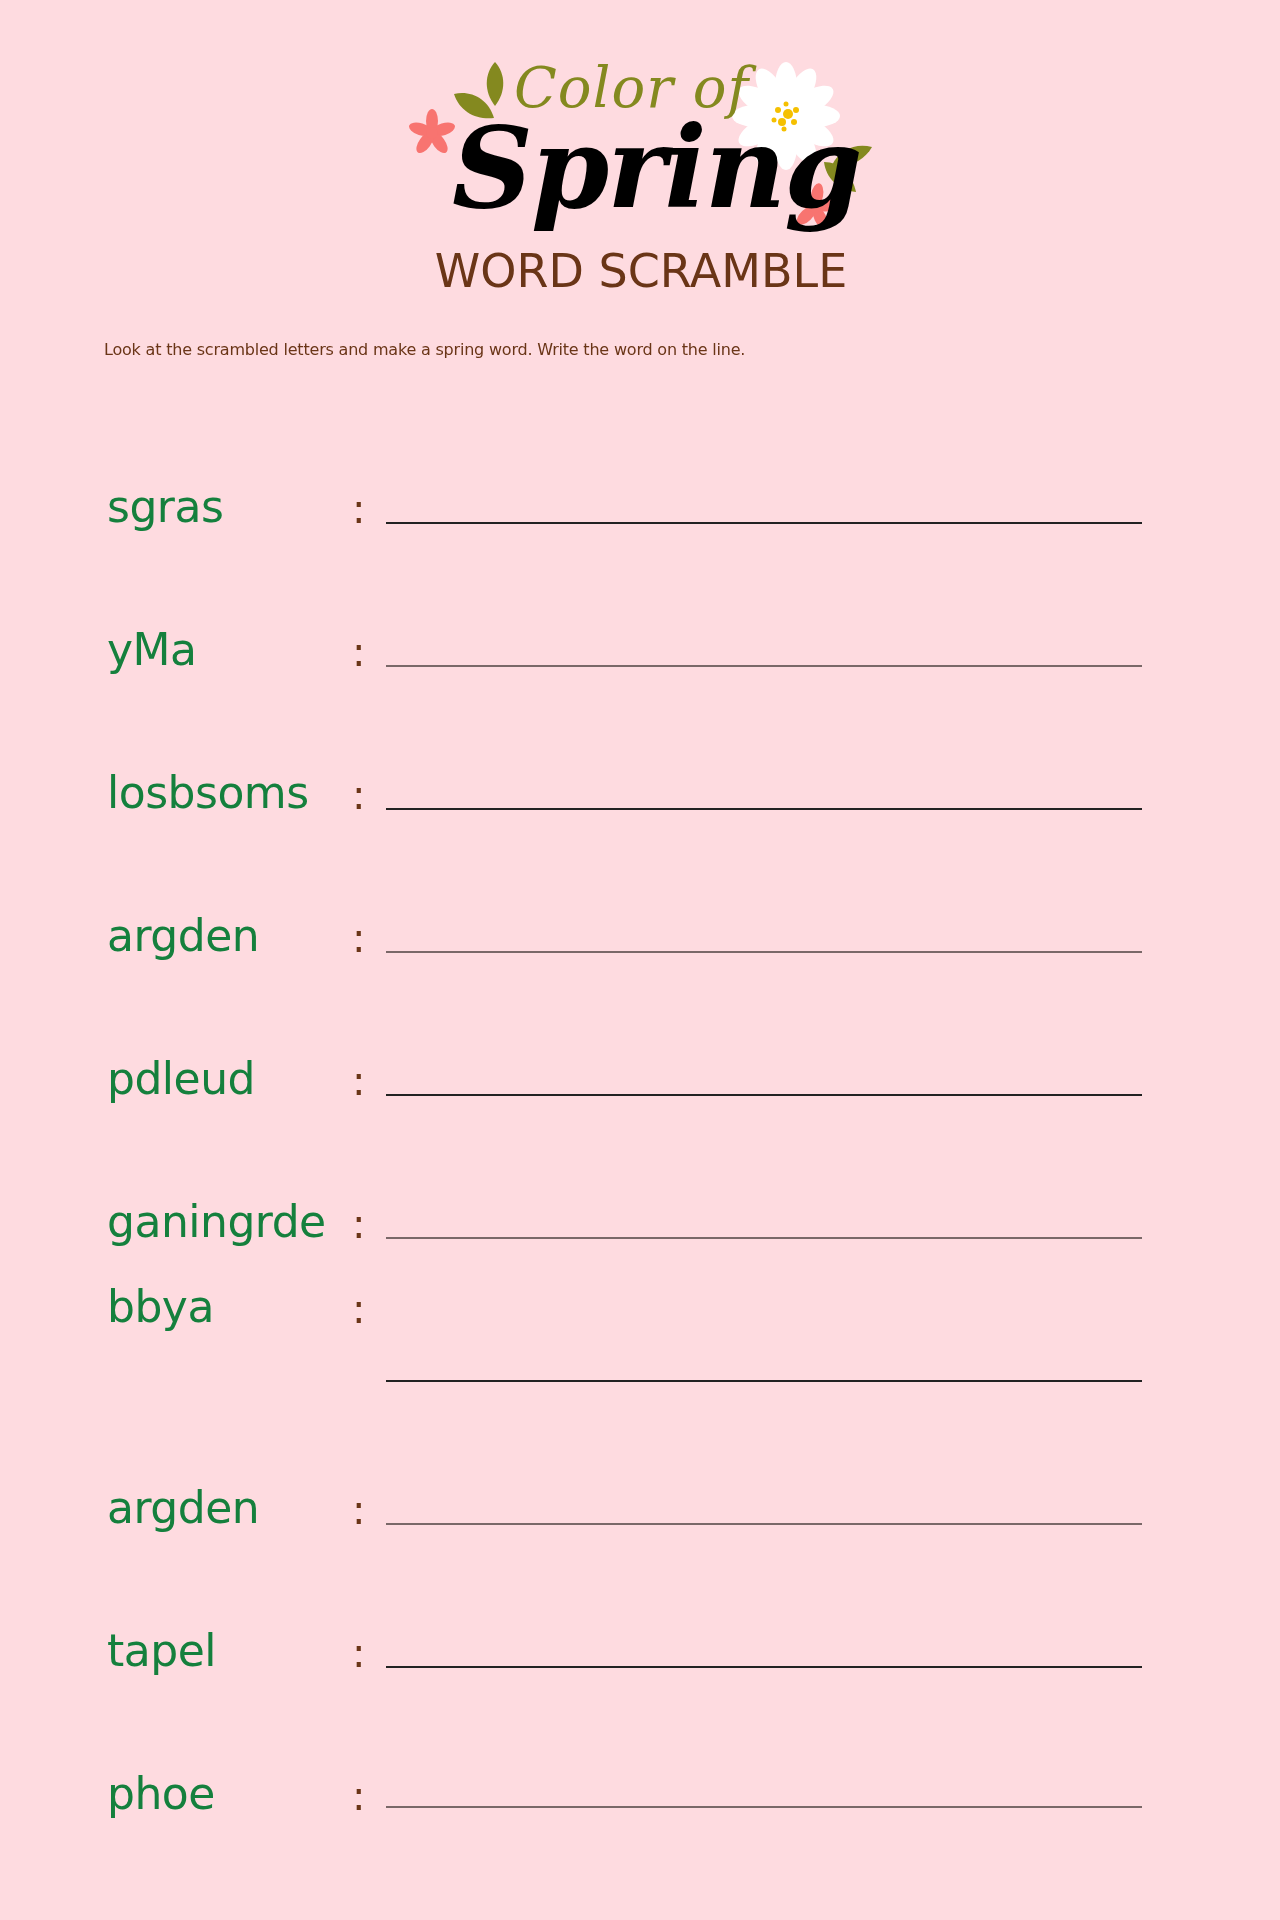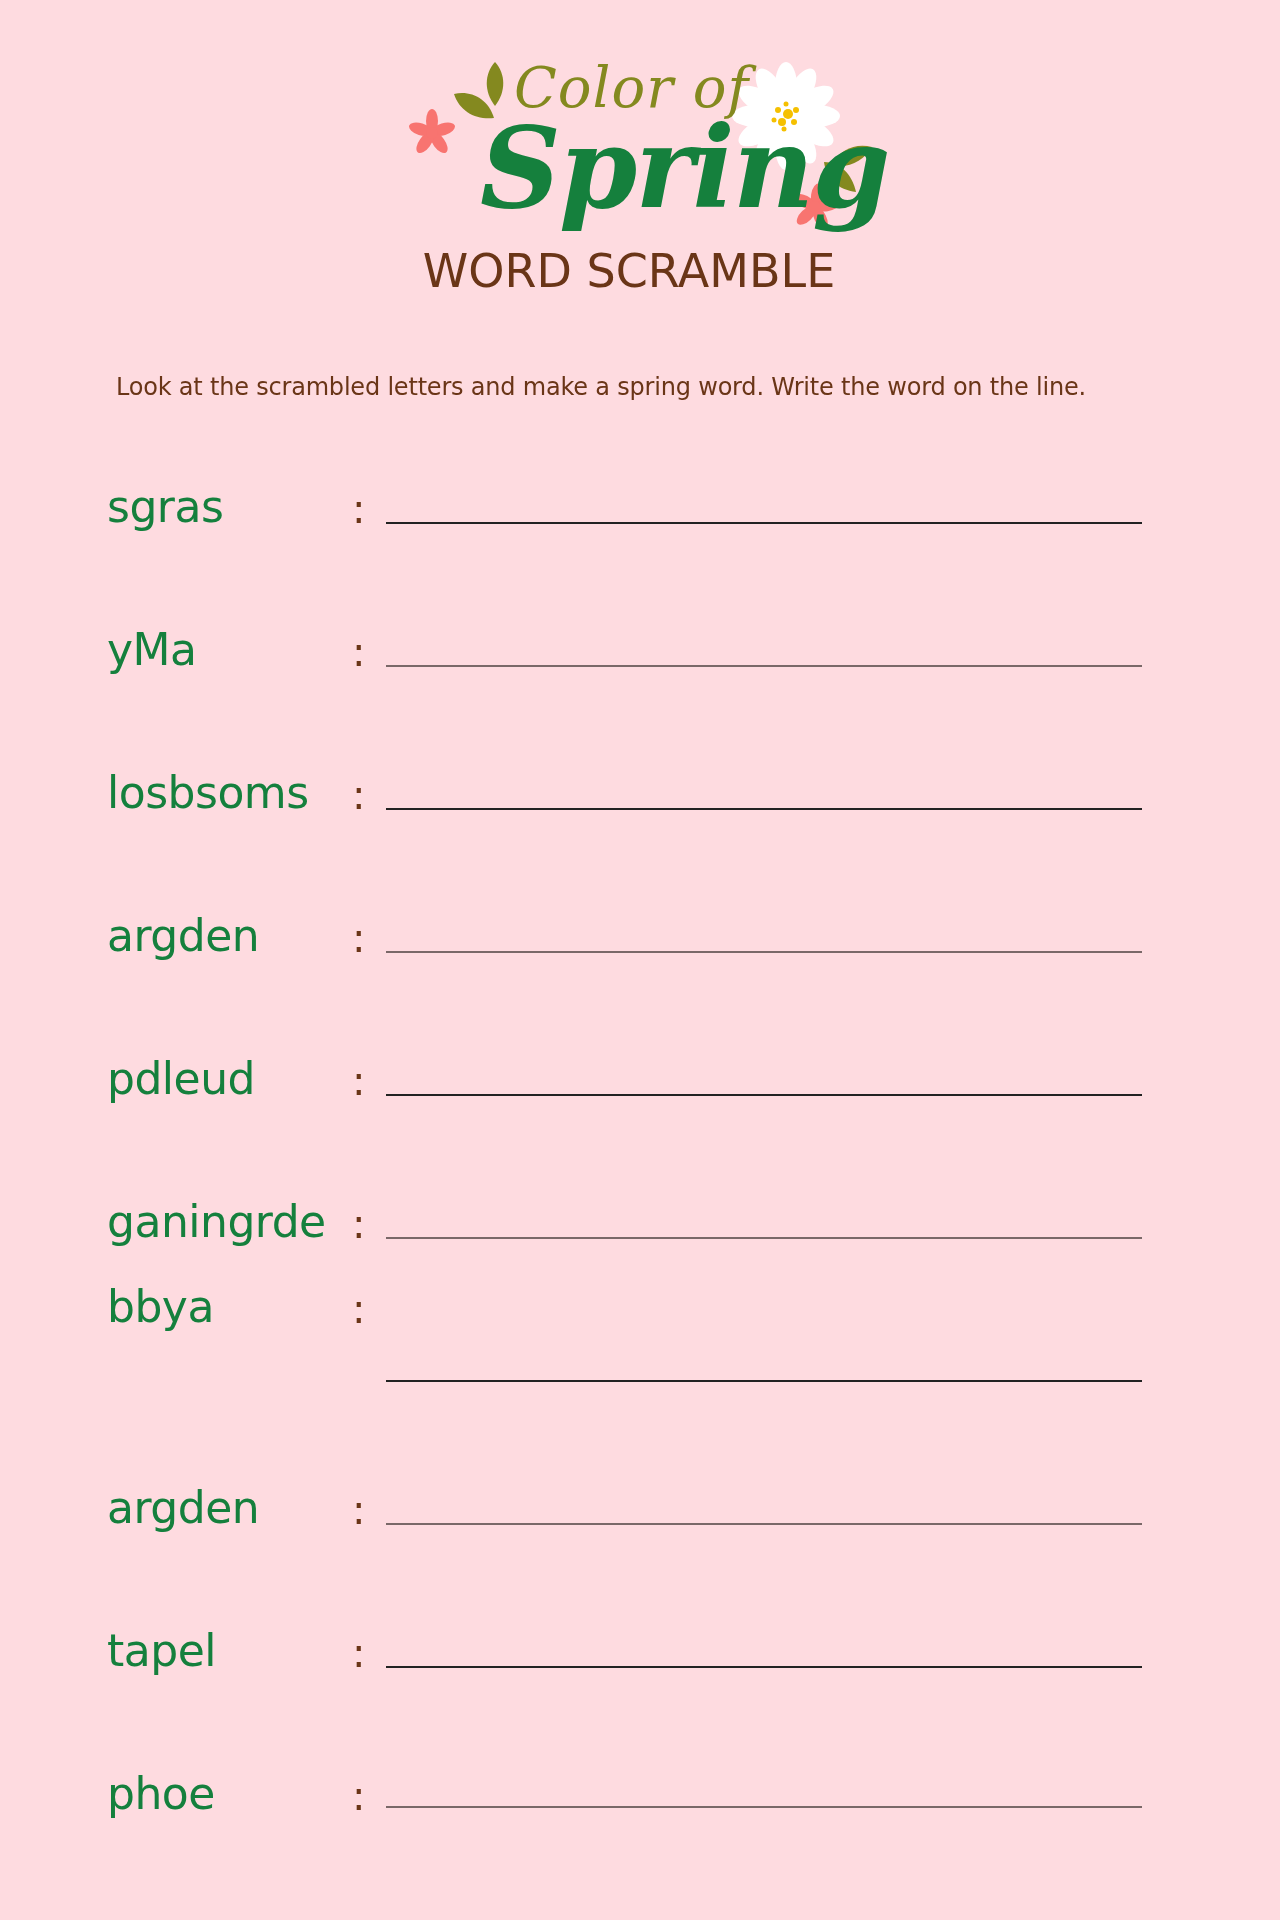--- a/index.html
+++ b/index.html
@@ -38,52 +38,50 @@
       margin-left: 18px;
     }
     .title-big {
       position: absolute;
       left: 452px;
       top: 112px;
       font-family: "DejaVu Serif", serif;
       font-style: italic;
       font-weight: bold;
       font-size: 112px;
-      color: #15803d;
+      color: #000000;
       letter-spacing: -2px;
       white-space: nowrap;
       line-height: 1;
-      margin-left: 28px;
     }
     .subtitle {
       position: absolute;
       left: 0;
       width: 1250px;
       top: 248px;
       text-align: center;
       font-family: "DejaVu Sans", sans-serif;
       font-size: 46px;
       color: #6a3517;
       letter-spacing: 0px;
       line-height: 1;
       white-space: nowrap;
-      padding-left: 4px;
+      padding-left: 16px;
     }
     .instructions {
       position: absolute;
-      left: 116px;
+      left: 104px;
       top: 342px;
       width: 1060px;
       font-family: "DejaVu Sans", sans-serif;
-      font-size: 24px;
+      font-size: 16px;
       color: #6a3517;
       white-space: nowrap;
       line-height: 1;
       letter-spacing: -0.2px;
-      margin-top: 33px;
     }
     .rows {
       position: absolute;
       left: 0;
       top: 0;
       width: 1280px;
     }
     .row {
       position: absolute;
       left: 0;

